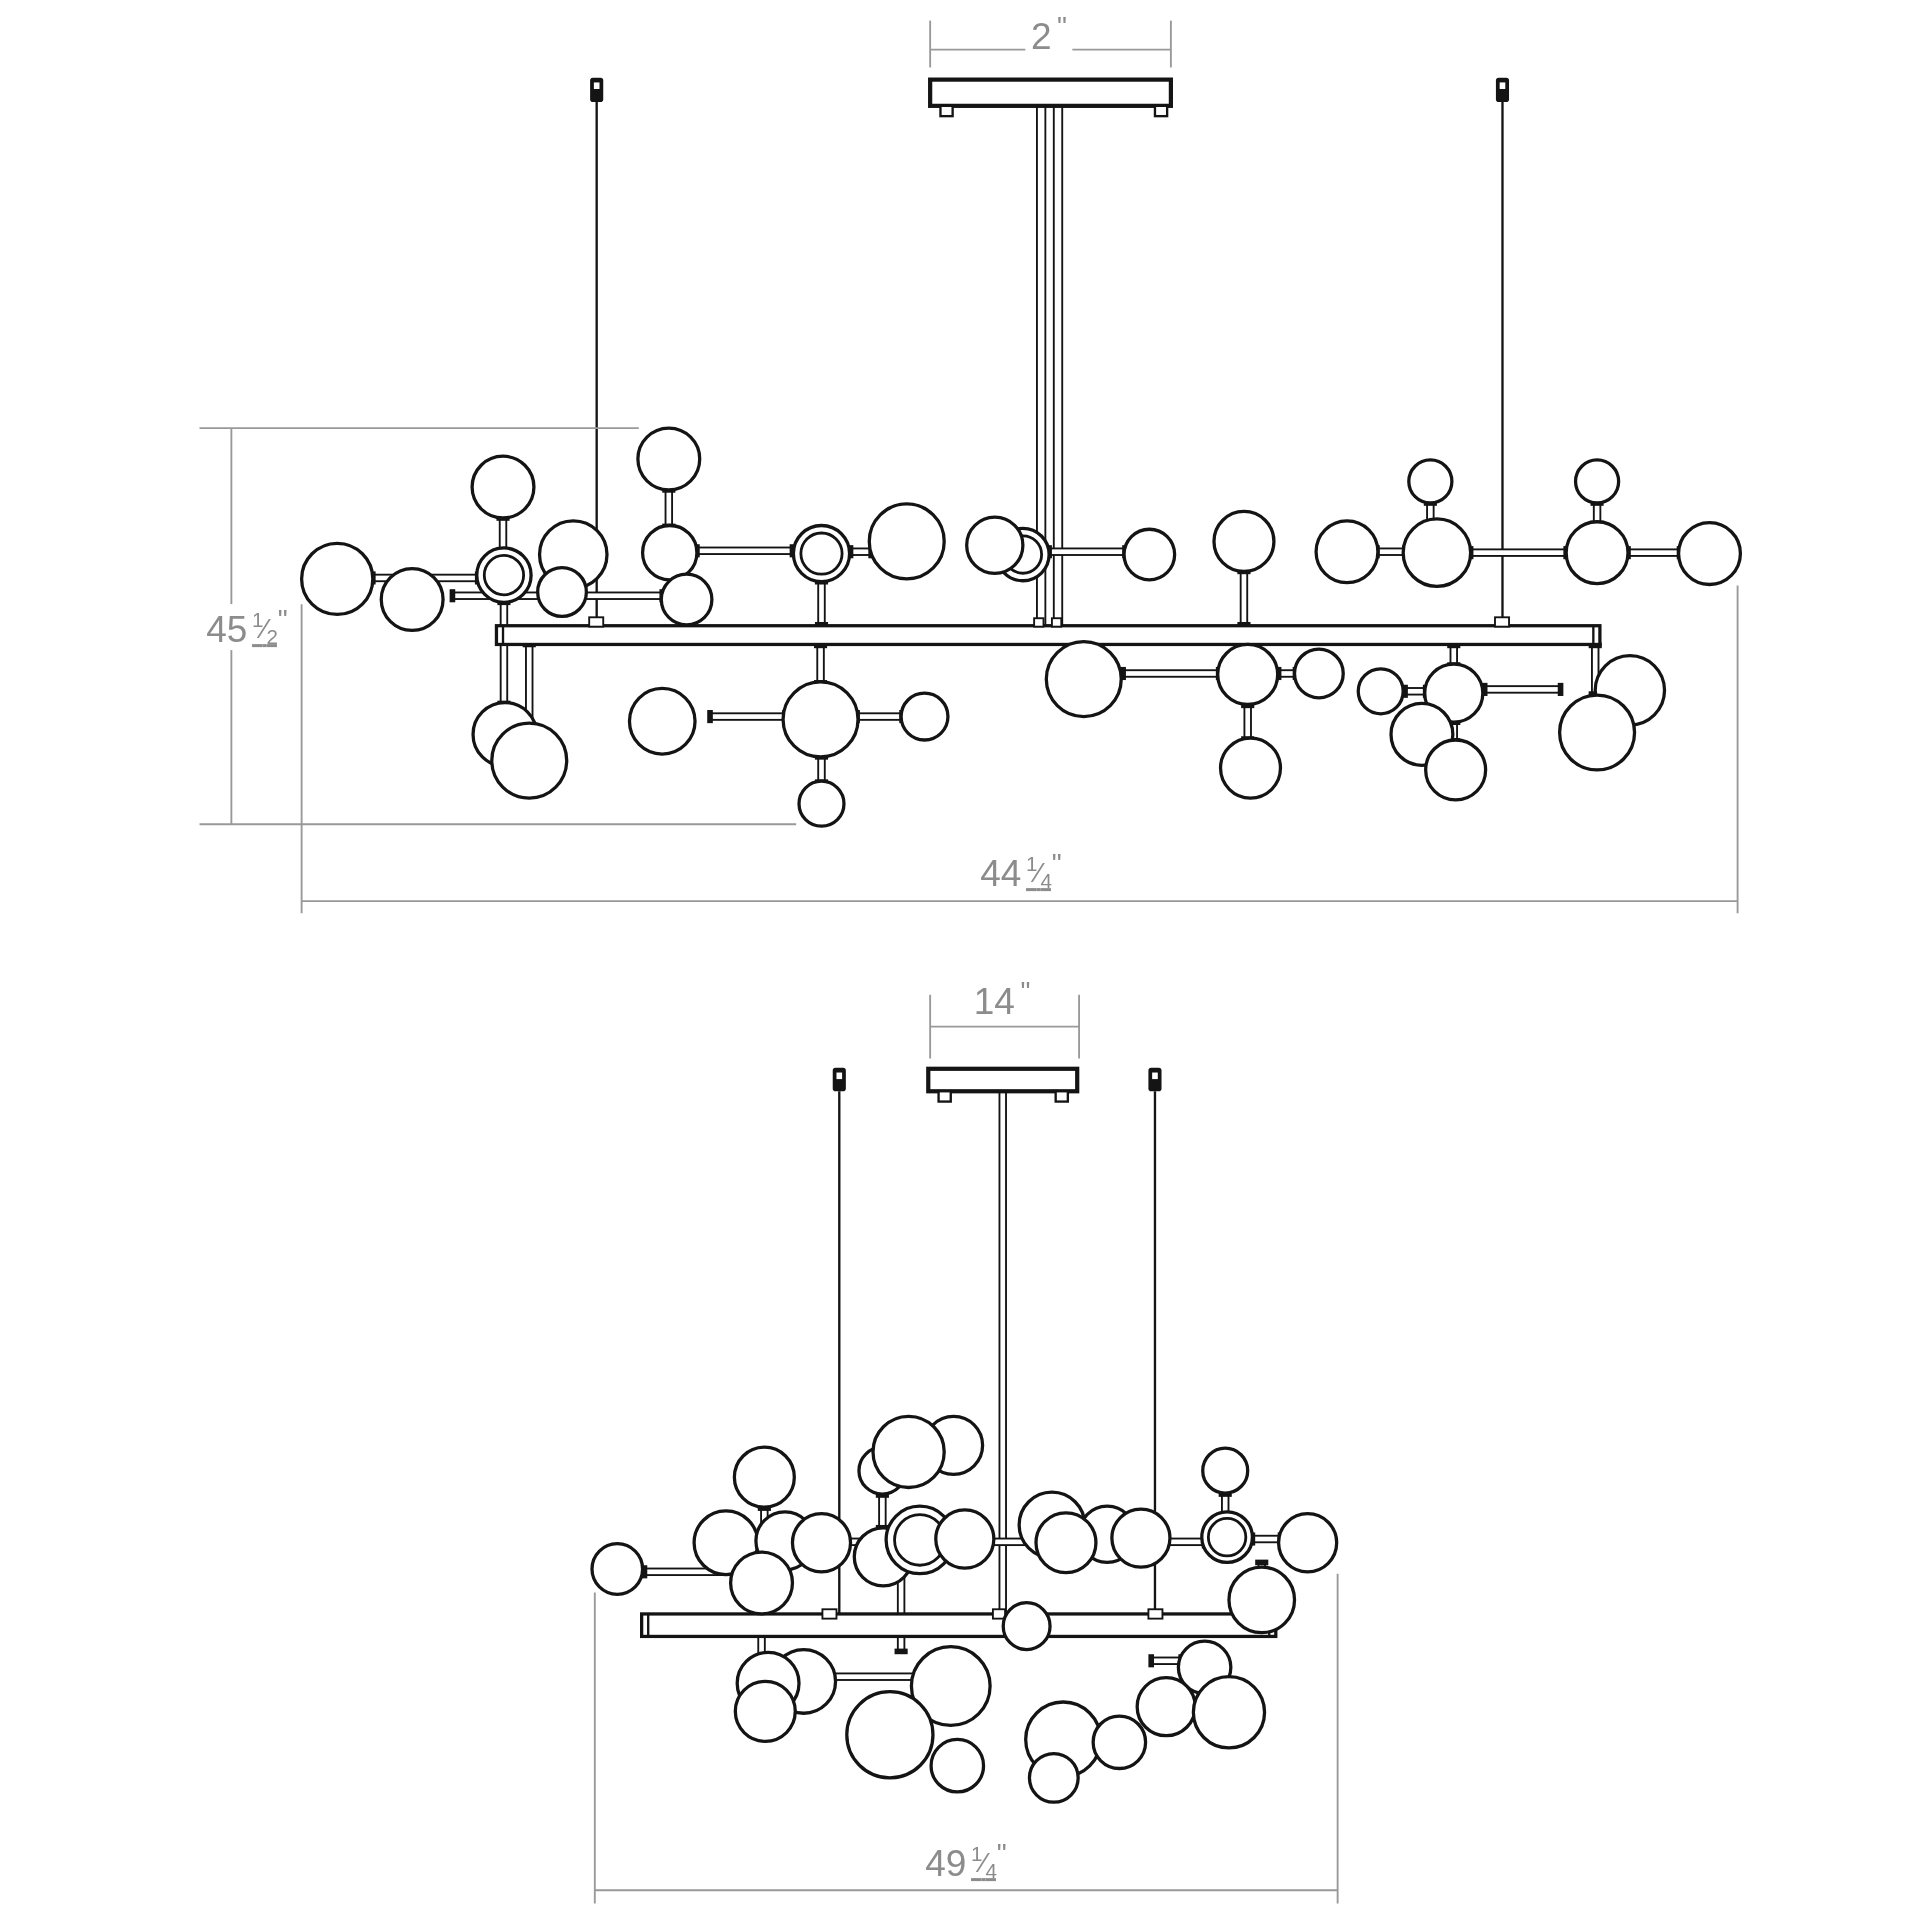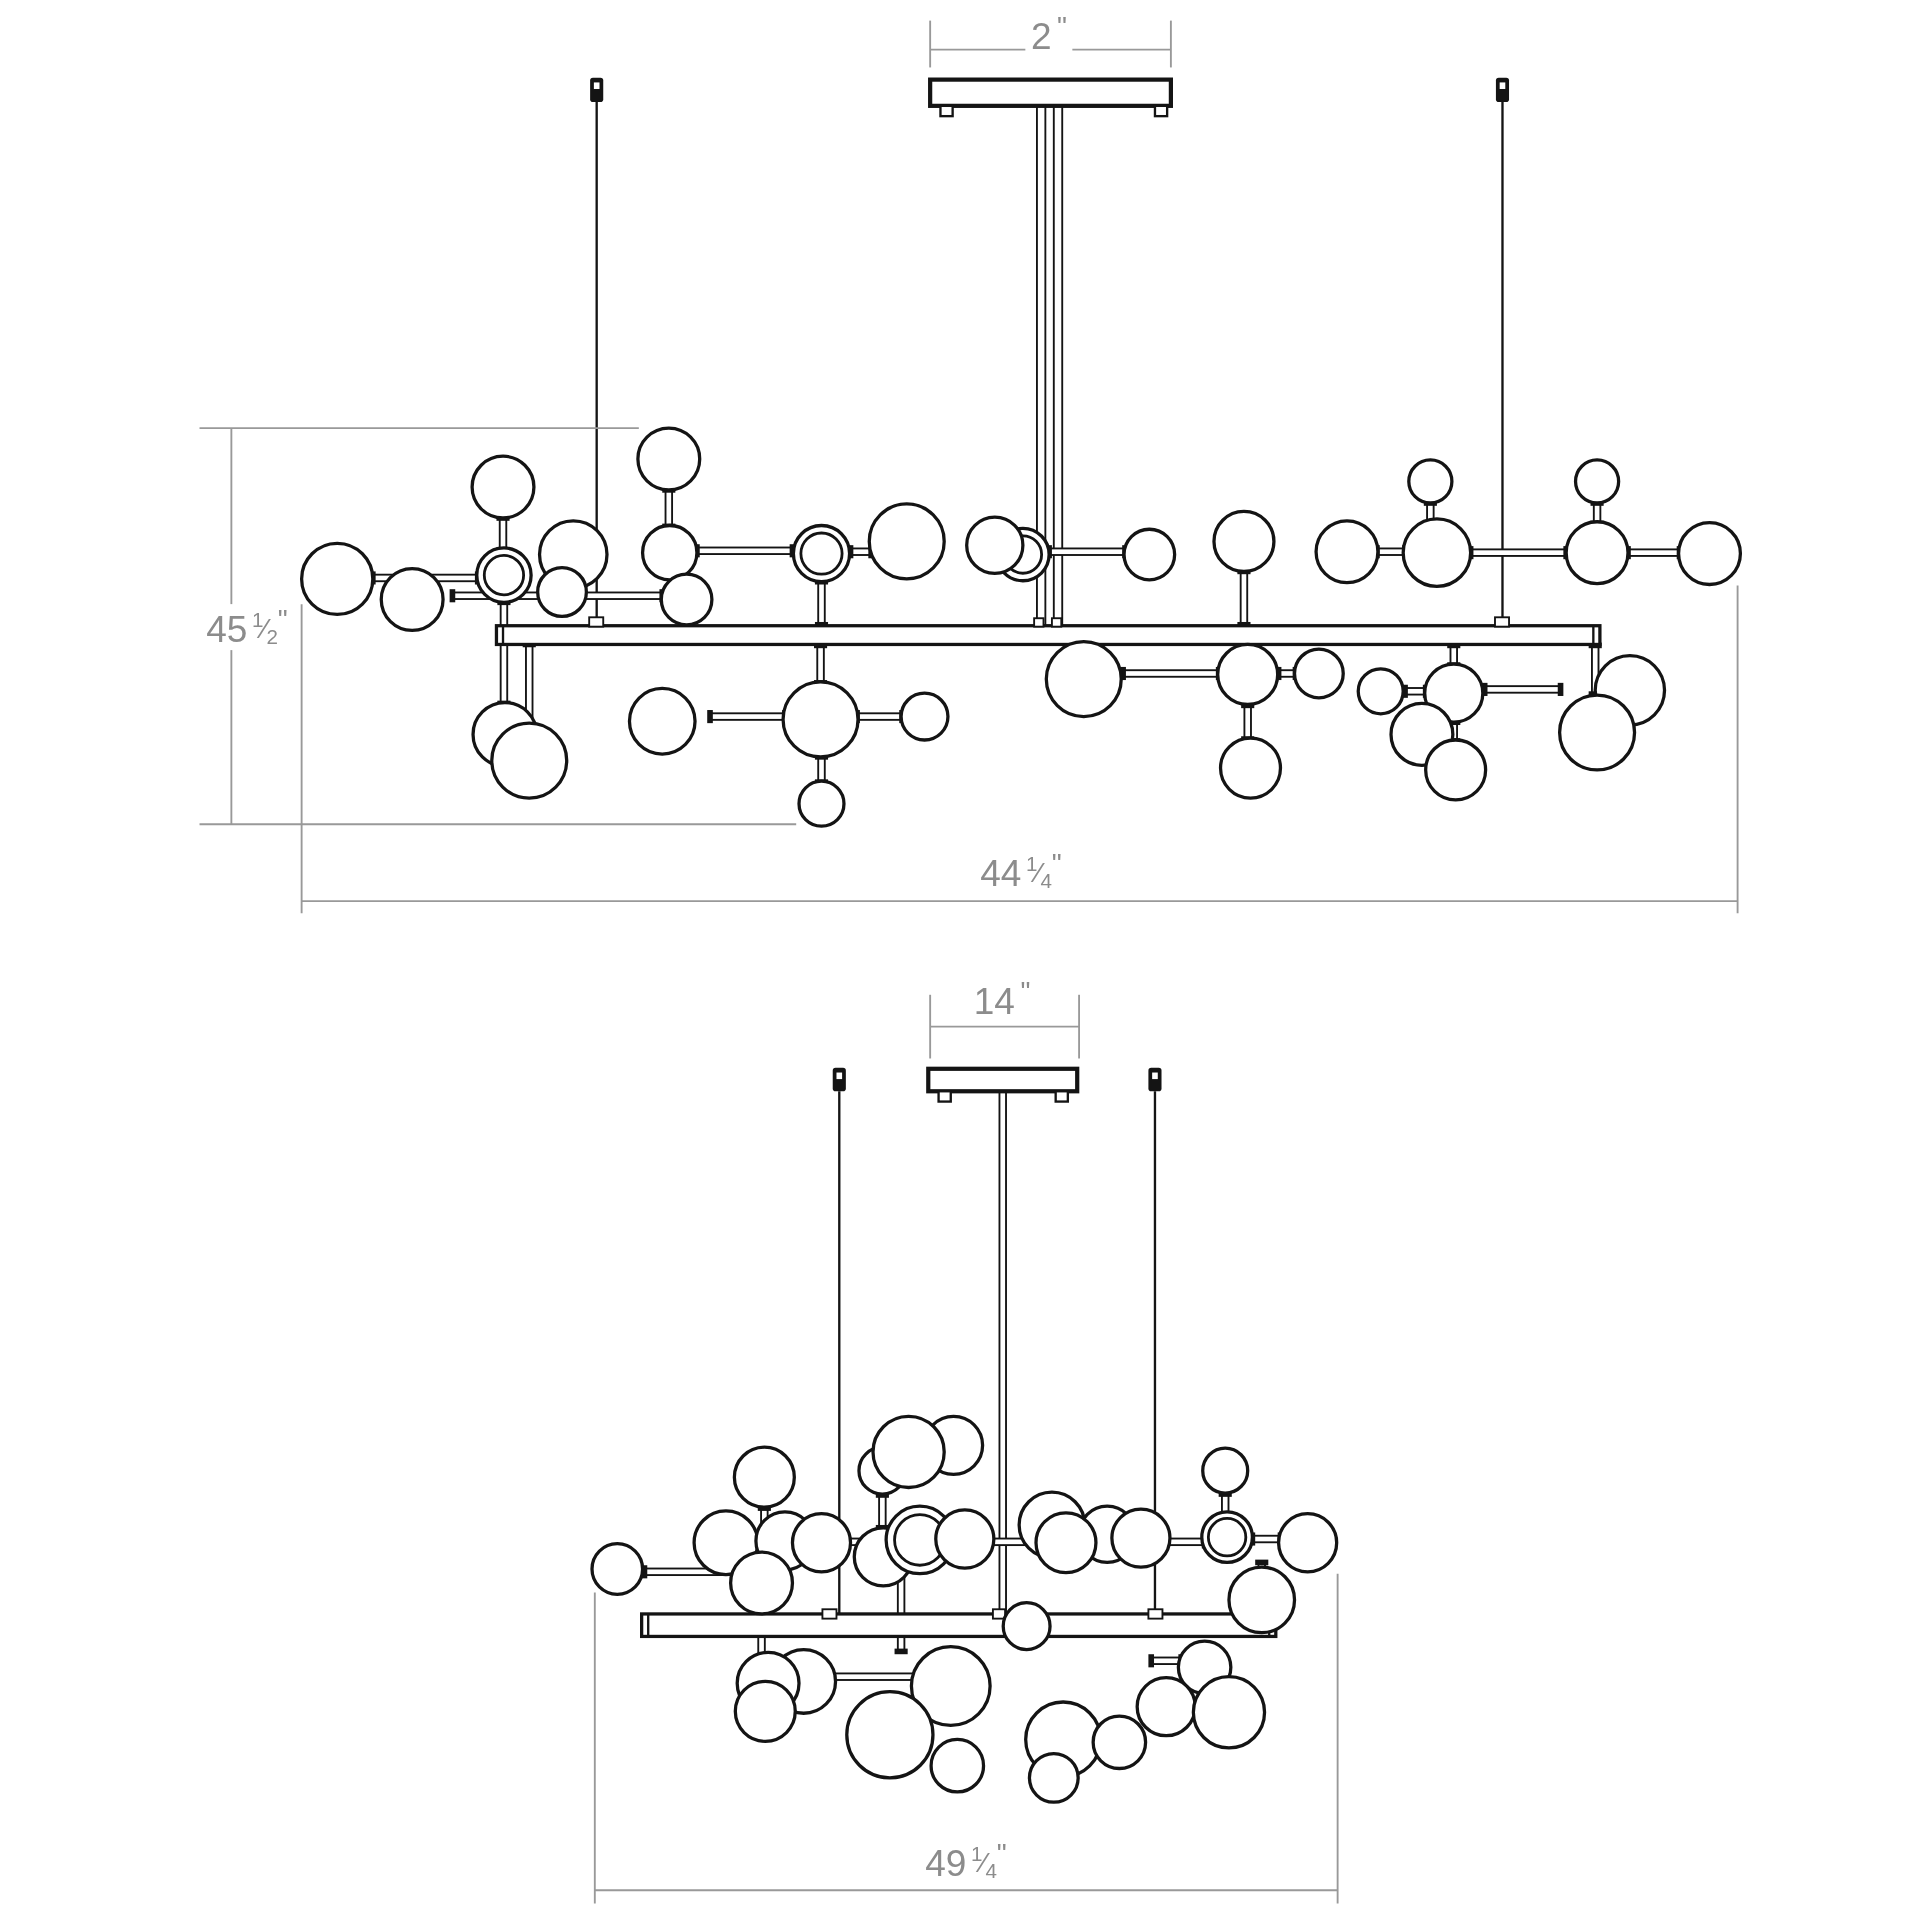--- a/index.html
+++ b/index.html
@@ -14,21 +14,21 @@
   .dim-label{
     position:absolute;
     transform:translate(-50%,-50%);
     color:#8c8c8c;
     font-size:37px;
     line-height:1;
     background:#ffffff;
     padding:1.9px 5.6px;
     white-space:nowrap;
   }
-  .dim-label .frac{margin-left:4.7px;letter-spacing:-0.9px;}
+  .dim-label .frac{margin-left:4.7px;letter-spacing:-0.9px;text-decoration:underline;}
   .dim-label .frac-num{font-size:20.6px;vertical-align:15px;}
   .dim-label .frac-slash{font-size:28px;vertical-align:3.7px;}
   .dim-label .frac-den{font-size:20.6px;vertical-align:-1.9px;}
   .dim-label .unit{font-size:28px;vertical-align:13px;margin-left:0.9px;}
   .label-16{left:1049px;top:34px;}
   .label-26{left:247px;top:627px;}
   .label-95{left:1021px;top:871px;}
   .label-10{left:1002px;top:999px;}
   .label-49{left:966px;top:1861px;}
 </style>

